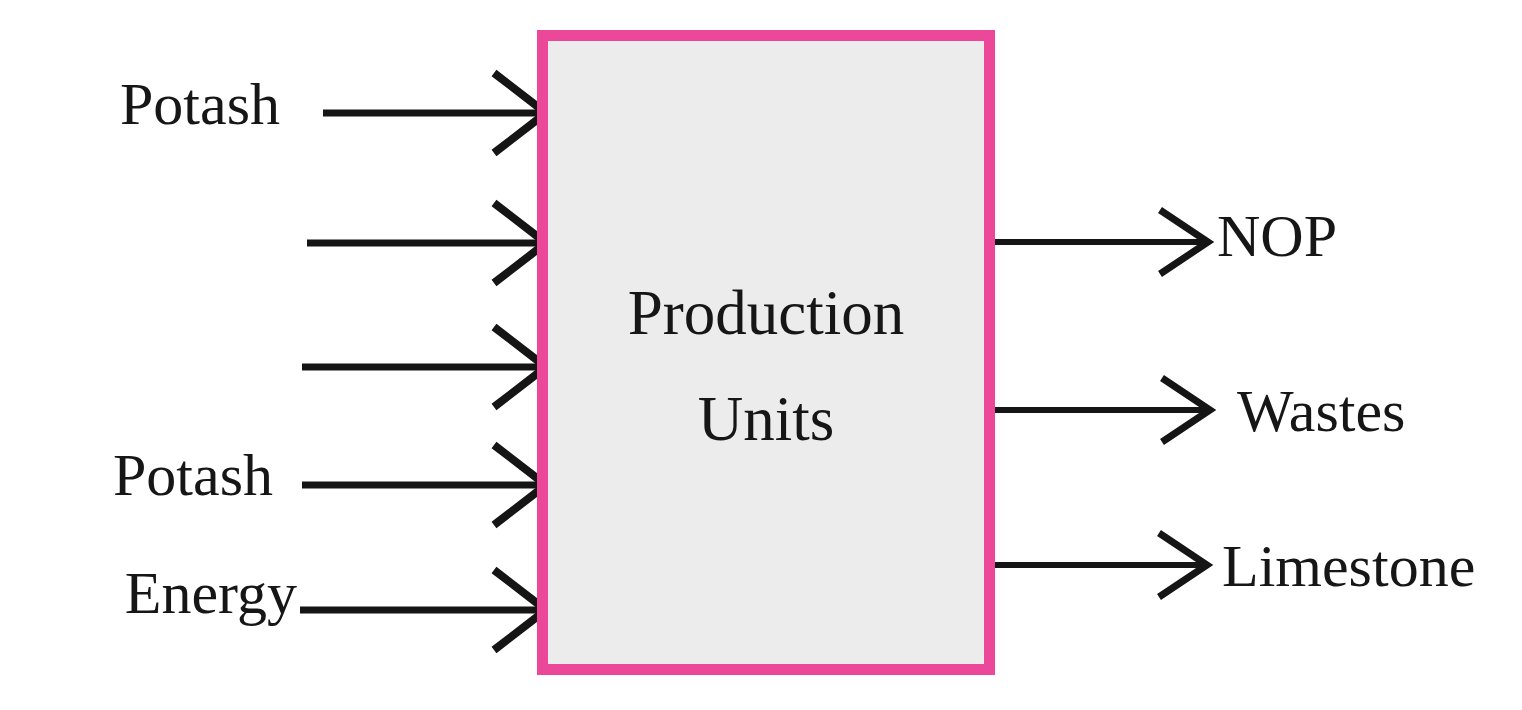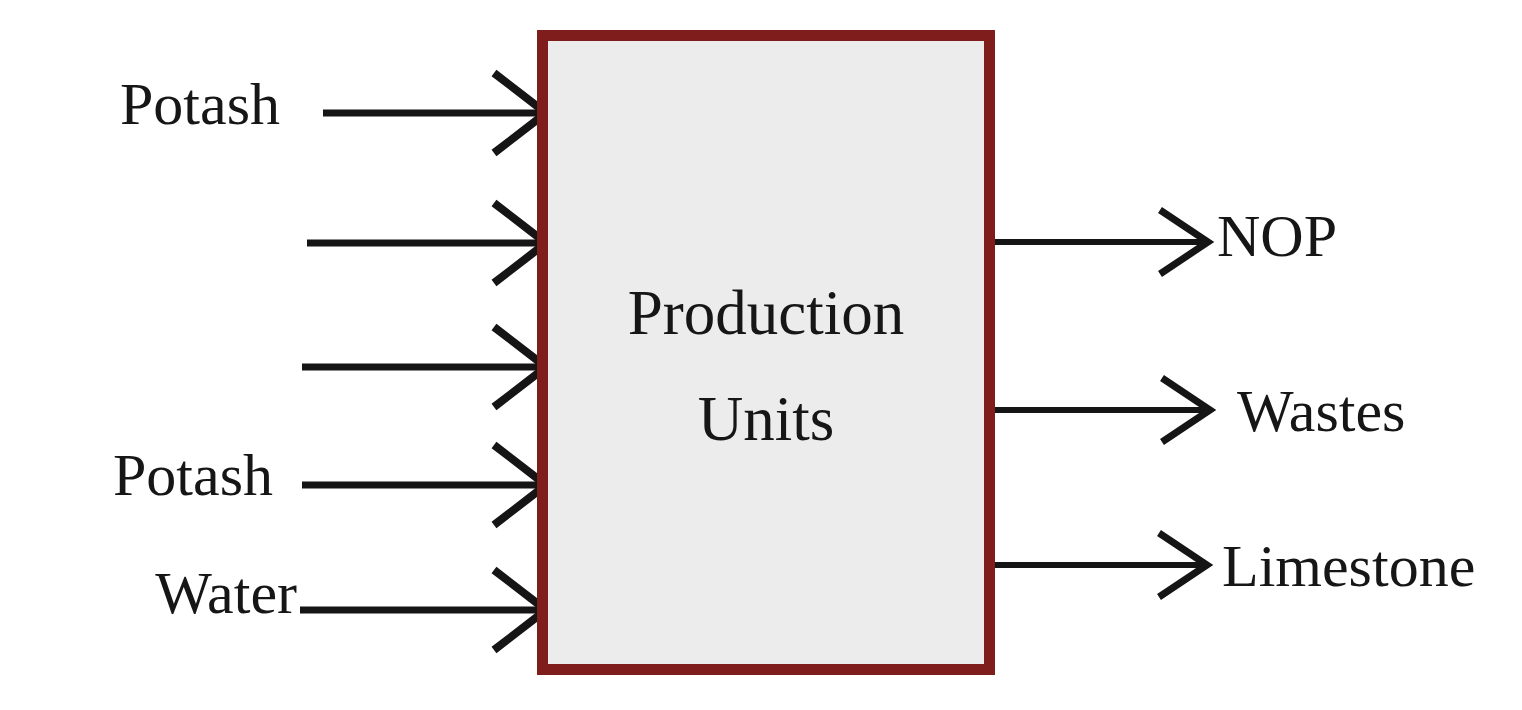--- a/index.html
+++ b/index.html
@@ -37,21 +37,21 @@
     white-space: nowrap;
     transform: translateY(-50%);
   }
   .production-box {
     position: absolute;
     left: 537px;
     top: 30px;
     width: 458px;
     height: 645px;
     box-sizing: border-box;
-    border: 11px solid #7f1d1d;
+    border: 11px solid #ec4899;
     background: #ececec;
   }
   .box-title-line {
     position: absolute;
     left: 0;
     width: 100%;
     text-align: center;
     font-size: 63px;
     line-height: 1;
     transform: translateY(-50%);
@@ -97,21 +97,21 @@
       <path d="M 1162 378 L 1210 410 L 1162 442" stroke-width="7"></path>
     </g>
     <g>
       <line x1="994" y1="565" x2="1205" y2="565" stroke-width="6"></line>
       <path d="M 1159 533 L 1207 565 L 1159 597" stroke-width="7"></path>
     </g>
   </svg>
 
   <div class="flow-label" style="right: 1242px; top: 104px;">Potash</div>
   <div class="flow-label" style="right: 1249px; top: 475px;">Potash</div>
-  <div class="flow-label" style="right: 1225px; top: 593px;">Water</div>
+  <div class="flow-label" style="right: 1225px; top: 593px;">Energy</div>
 
   <div class="production-box">
     <div class="box-title-line line1">Production</div>
     <div class="box-title-line line2">Units</div>
   </div>
 
   <div class="flow-label" style="left: 1217px; top: 236px;">NOP</div>
   <div class="flow-label" style="left: 1237px; top: 411px; font-family: Liberation Serif, serif;">Wastes</div>
   <div class="flow-label" style="left: 1222px; top: 566px;">Limestone</div>
 

